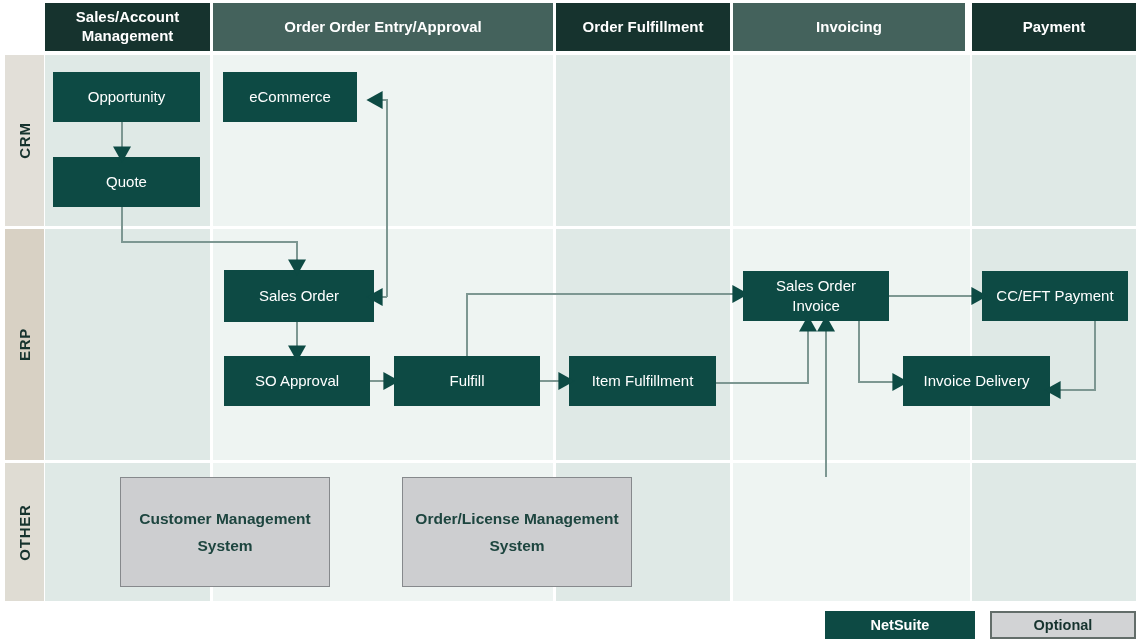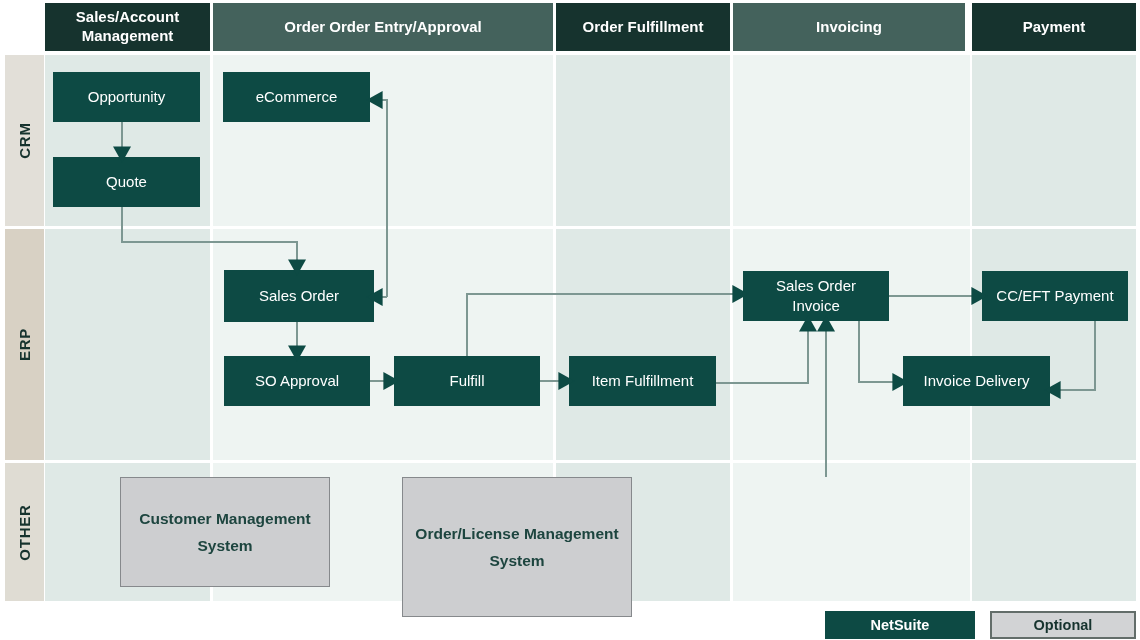--- a/index.html
+++ b/index.html
@@ -35,30 +35,30 @@
   .tint-dark{background:var(--lane-dark);} .tint-light{background:var(--lane-light);}
 
   .node{position:absolute;display:flex;align-items:center;justify-content:center;text-align:center;
     font-size:15px;line-height:1.35;padding:12px 8px;}
   .node.teal{background:var(--netsuite);color:#fff;font-weight:400;}
   .node.gray{background:var(--optional-fill);border:1px solid var(--optional-border);
     color:var(--text-dark);font-weight:700;font-size:15.5px;line-height:1.75;}
 
   .n-opportunity{left:53px;top:72px;width:147px;height:50px;}
   .n-quote{left:53px;top:157px;width:147px;height:50px;}
-  .n-ecommerce{left:223px;top:72px;width:147px;height:50px;}
+  .n-ecommerce{left:223px;top:72px;width:134px;height:50px;}
   .n-sales-order{left:224px;top:270px;width:150px;height:52px;}
   .n-so-approval{left:224px;top:356px;width:146px;height:50px;}
   .n-fulfill{left:394px;top:356px;width:146px;height:50px;}
   .n-item-fulfillment{left:569px;top:356px;width:147px;height:50px;}
   .n-sales-order-invoice{left:743px;top:271px;width:146px;height:50px;}
   .n-cc-eft-payment{left:982px;top:271px;width:146px;height:50px;}
   .n-invoice-delivery{left:903px;top:356px;width:147px;height:50px;}
   .n-cms{left:120px;top:477px;width:210px;height:110px;}
-  .n-olms{left:402px;top:477px;width:230px;height:140px;}
+  .n-olms{left:402px;top:477px;width:230px;height:110px;}
   .n-ucms{left:657px;top:477px;width:203px;height:110px;}
 
   svg.connectors{position:absolute;left:0;top:0;width:1140px;height:640px;pointer-events:none;}
   svg.connectors path.edge{fill:none;stroke:var(--line);stroke-width:2;}
   svg.connectors .ah{fill:var(--arrowhead);}
 
   .legend-item{position:absolute;top:611px;height:28px;display:flex;align-items:center;justify-content:center;
     font-size:14.5px;font-weight:700;}
   .lg-netsuite{left:825px;width:150px;background:var(--netsuite);color:#fff;}
   .lg-optional{left:990px;width:146px;background:var(--legend-optional-fill);

